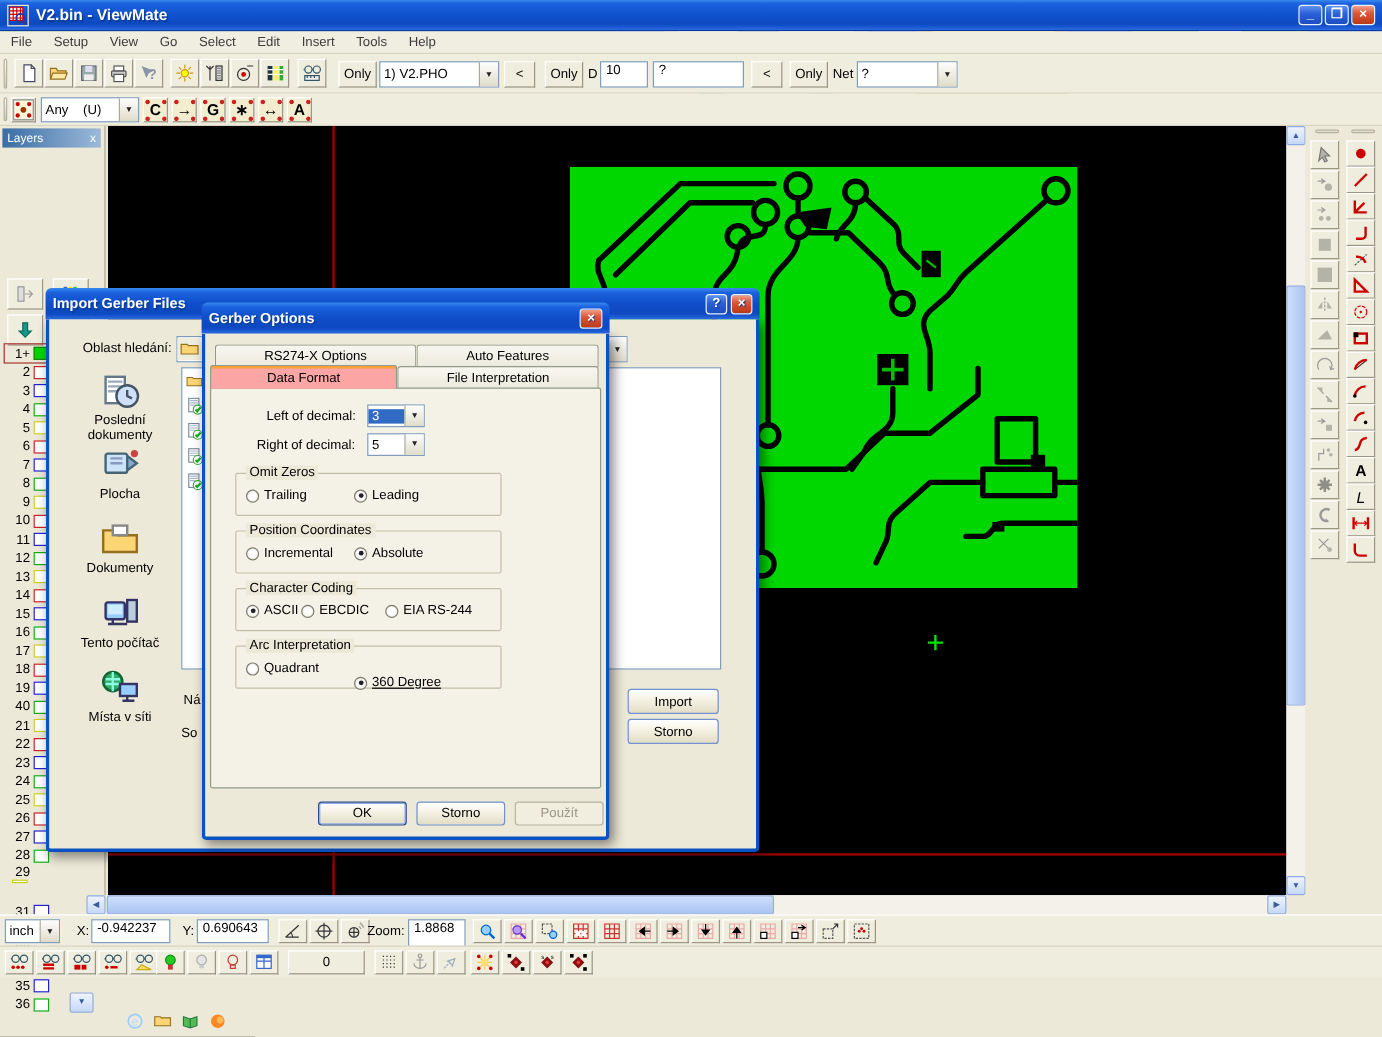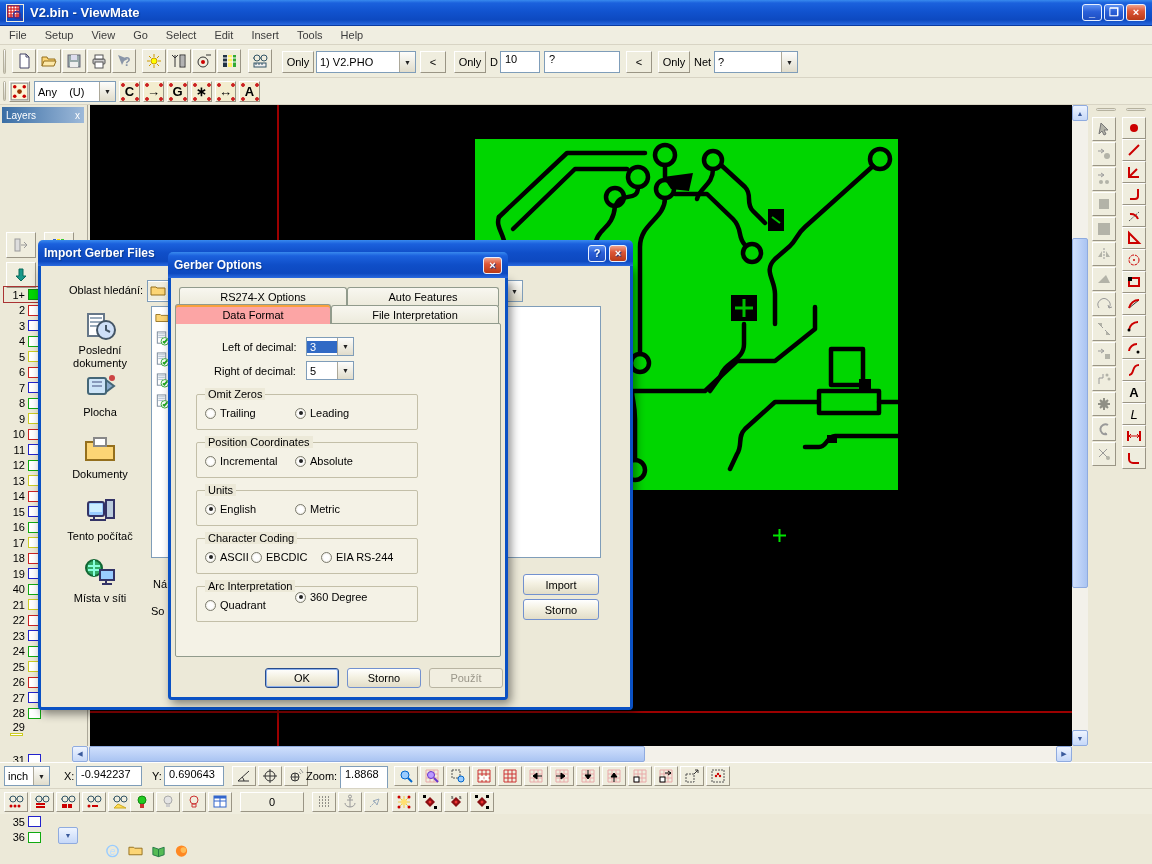--- a/index.html
+++ b/index.html
@@ -1034,52 +1034,41 @@
           <div class="radio" style="left: 8px; top: 12px;">
             <span class="rdot"></span>
             <span>Incremental</span>
           </div>
           <div class="radio on" style="left: 98px; top: 12px;">
             <span class="rdot"></span>
             <span>Absolute</span>
           </div>
         </div>
         <div class="groupbox" style="position: relative; width: 222px; height: 36px; margin-bottom: 12px;">
-          <span class="gt">Units</span>
-          <div class="radio on" style="left: 8px; top: 12px;">
-            <span class="rdot"></span>
-            <span>English</span>
-          </div>
-          <div class="radio" style="left: 98px; top: 12px;">
-            <span class="rdot"></span>
-            <span>Metric</span>
-          </div>
-        </div>
-        <div class="groupbox" style="position: relative; width: 222px; height: 36px; margin-bottom: 12px;">
           <span class="gt">Character Coding</span>
           <div class="radio on" style="left: 8px; top: 12px;">
             <span class="rdot"></span>
             <span>ASCII</span>
           </div>
           <div class="radio" style="left: 54px; top: 12px;">
             <span class="rdot"></span>
             <span>EBCDIC</span>
           </div>
           <div class="radio" style="left: 124px; top: 12px;">
             <span class="rdot"></span>
             <span>EIA RS-244</span>
           </div>
         </div>
         <div class="groupbox" style="position: relative; width: 222px; height: 36px; margin-bottom: 12px;">
           <span class="gt">Arc Interpretation</span>
           <div class="radio" style="left: 8px; top: 12px;">
             <span class="rdot"></span>
             <span>Quadrant</span>
           </div>
-          <div class="radio on" style="left: 98px; top: 4px;">
+          <div class="radio on" style="left: 98px; top: 24px; text-decoration: underline;">
             <span class="rdot"></span>
             <span>360 Degree</span>
           </div>
         </div>
       </div>
   </div>
   <div class="xpbtn focus" style="left:94px;top:390px;width:74px;height:20px">OK</div>
   <div class="xpbtn" style="left:176px;top:390px;width:74px;height:20px">Storno</div>
   <div class="xpbtn disabled" style="left:258px;top:390px;width:74px;height:20px">Použít</div>
 </div>

